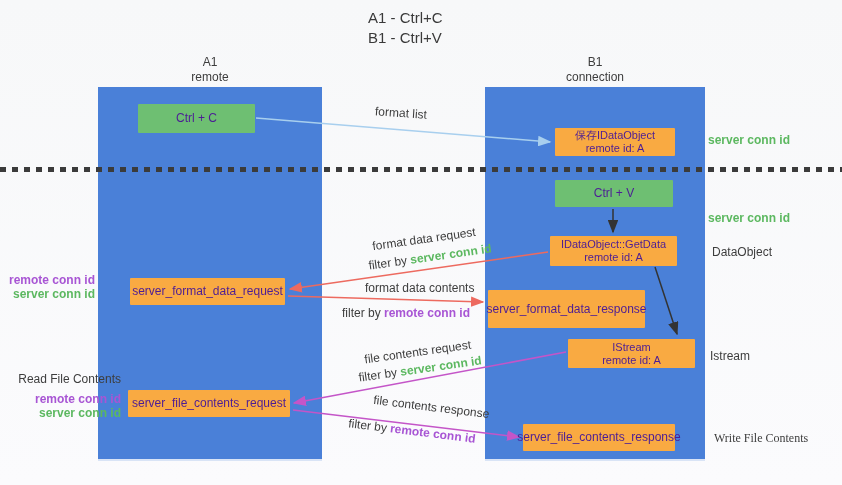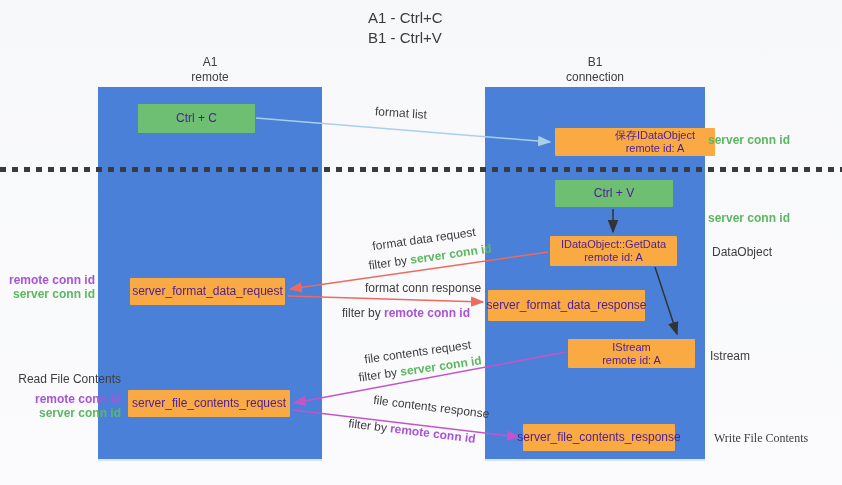--- a/index.html
+++ b/index.html
@@ -83,39 +83,39 @@
     <line x1="548" y1="252" x2="290" y2="289" stroke="#ed6a5f" stroke-width="1.5" marker-end="url(#mRed)"></line>
     <line x1="288" y1="296" x2="483" y2="302" stroke="#ed6a5f" stroke-width="1.5" marker-end="url(#mRed)"></line>
     <line x1="566" y1="352" x2="294" y2="403" stroke="#c455c8" stroke-width="1.5" marker-end="url(#mMag)"></line>
     <line x1="293" y1="410" x2="519" y2="437" stroke="#c455c8" stroke-width="1.5" marker-end="url(#mMag)"></line>
   </svg>
 
   <div class="node green" style="left:138px;top:104px;width:117px;height:29px;">
     <div>Ctrl + C</div>
   </div>
 
-  <div class="node orange" style="left:555px;top:128px;width:120px;height:28px;padding-left:40px;">
+  <div class="node orange" style="left:555px;top:128px;width:120px;height:28px;">
     <div class="l2">保存IDataObject</div>
     <div class="l2">remote id: A</div>
   </div>
 
   <div class="node green" style="left:555px;top:180px;width:118px;height:27px;">
     <div>Ctrl + V</div>
   </div>
 
   <div class="node orange" style="left:550px;top:236px;width:127px;height:30px;">
     <div class="l2">IDataObject::GetData</div>
     <div class="l2">remote id: A</div>
   </div>
 
   <div class="node orange" style="left:130px;top:278px;width:155px;height:27px;">
     <div>server_format_data_request</div>
   </div>
 
-  <div class="node orange" style="left:488px;top:290px;width:157px;height:31px;">
+  <div class="node orange" style="left:488px;top:290px;width:157px;height:38px;">
     <div>server_format_data_response</div>
   </div>
 
   <div class="node orange" style="left:568px;top:339px;width:127px;height:29px;">
     <div class="l2">IStream</div>
     <div class="l2">remote id: A</div>
   </div>
 
   <div class="node orange" style="left:128px;top:390px;width:162px;height:27px;">
     <div>server_file_contents_request</div>
@@ -125,21 +125,21 @@
     <div>server_file_contents_response</div>
   </div>
 
   <div class="arrow-label rot-sl" style="left:375px;top:106px;">format list</div>
 
   <div class="arrow-label rot-up" style="left:372px;top:232px;">format data request</div>
   <div class="arrow-label rot-up" style="left:368px;top:250px;">
     <span>filter by </span><span class="conn-green">server conn id</span>
   </div>
 
-  <div class="arrow-label" style="left:365px;top:281px;">format conn response</div>
+  <div class="arrow-label" style="left:365px;top:281px;">format data contents</div>
   <div class="arrow-label" style="left:342px;top:306px;">
     <span>filter by </span><span class="conn-purple">remote conn id</span>
   </div>
 
   <div class="arrow-label rot-up" style="left:364px;top:345px;">file contents request</div>
   <div class="arrow-label rot-up" style="left:358px;top:362px;">
     <span>filter by </span><span class="conn-green">server conn id</span>
   </div>
 
   <div class="arrow-label rot-dn" style="left:373px;top:400px;">file contents response</div>

